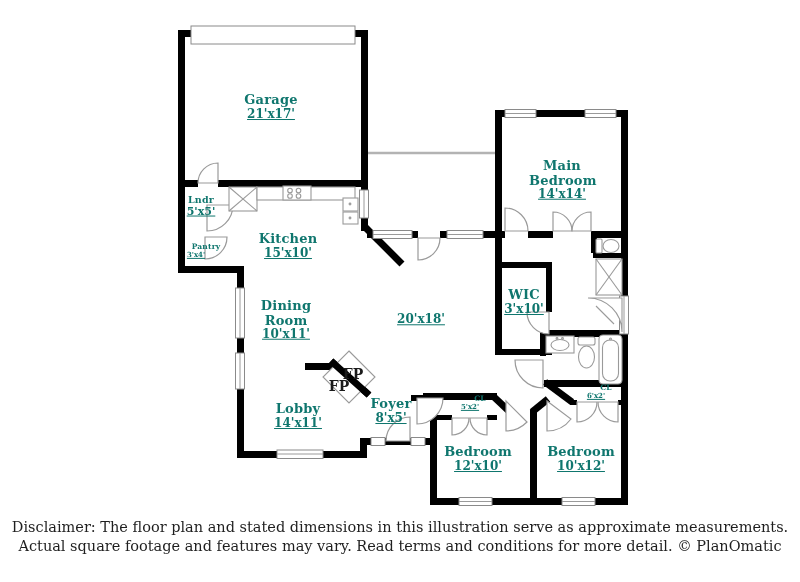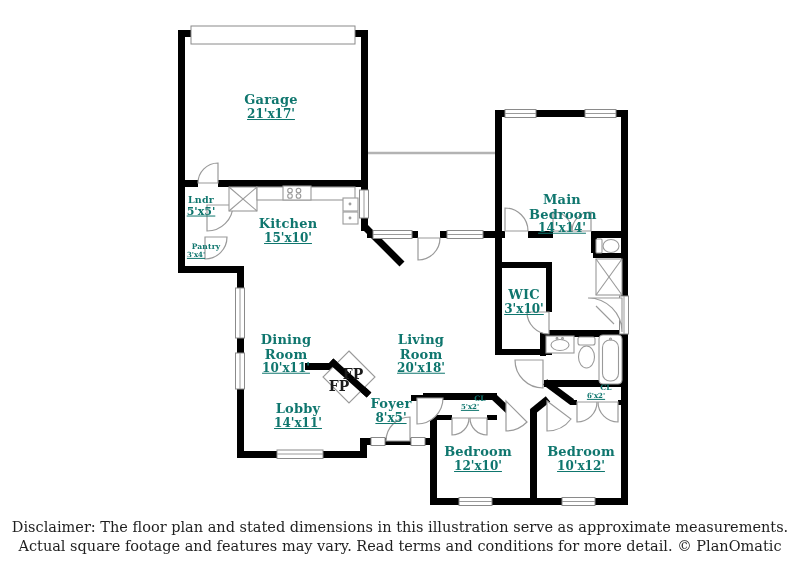--- a/index.html
+++ b/index.html
@@ -3,21 +3,21 @@
 <meta charset="utf-8">
 <style>
   html,body{margin:0;padding:0;background:#fff;}
   #stage{position:relative;width:800px;height:582px;background:#fff;overflow:hidden;
          font-family:"DejaVu Serif", serif;}
   #plan-svg{position:absolute;left:0;top:0;}
   .room-label{position:absolute;transform:translate(-50%,-50%);text-align:center;
               color:#0f766e;font-weight:bold;line-height:1.12;white-space:nowrap;}
   .room-label .nm{display:block;font-size:13px;letter-spacing:.2px;}
   .room-label .dm{display:block;font-size:12px;text-decoration:underline;}
-  .room-label.wrap{white-space:normal;width:66px;margin-top:34px;}
+  .room-label.wrap{white-space:normal;width:66px;}
   .room-label.md .nm{font-size:9.5px;} .room-label.md .dm{font-size:11px;}
   .room-label.sm .nm{font-size:7.5px;margin-left:20px;} .room-label.sm .dm{font-size:7px;}
   .fp-label{position:absolute;transform:translate(-50%,-50%);font-size:14px;font-weight:bold;color:#1b1b1b;text-align:center;}
   .disclaimer{position:absolute;left:0;width:800px;text-align:center;color:#1f1f1f;
               font-size:14.5px;line-height:18px;}
 </style>
 </head>
 <body>
 
 <div id="stage">
@@ -180,34 +180,33 @@
   </svg>
 
   <div class="room-label" style="left:271px;top:107px">
     <span class="nm">Garage</span>
     <span class="dm">21'x17'</span>
   </div>
   <div class="room-label md" style="left:201px;top:206px">
     <span class="nm">Lndr</span>
     <span class="dm">5'x5'</span>
   </div>
-  <div class="room-label" style="left:288px;top:231px">
+  <div class="room-label" style="left:288px;top:246px">
     <span class="nm">Kitchen</span>
     <span class="dm">15'x10'</span>
   </div>
   <div class="room-label sm" style="left:196px;top:251px">
     <span class="nm">Pantry</span>
     <span class="dm">3'x4'</span>
   </div>
   <div class="room-label wrap" style="left:286px;top:320px">
     <span class="nm">Dining Room</span>
     <span class="dm">10'x11'</span>
   </div>
   <div class="room-label wrap" style="left:421px;top:320px">
-    <span class="nm">Living Room</span>
     <span class="dm">20'x18'</span>
   </div>
   <div class="room-label wrap" style="left:562px;top:180px">
     <span class="nm">Main Bedroom</span>
     <span class="dm">14'x14'</span>
   </div>
   <div class="room-label" style="left:524px;top:302px">
     <span class="nm">WIC</span>
     <span class="dm">3'x10'</span>
   </div>

